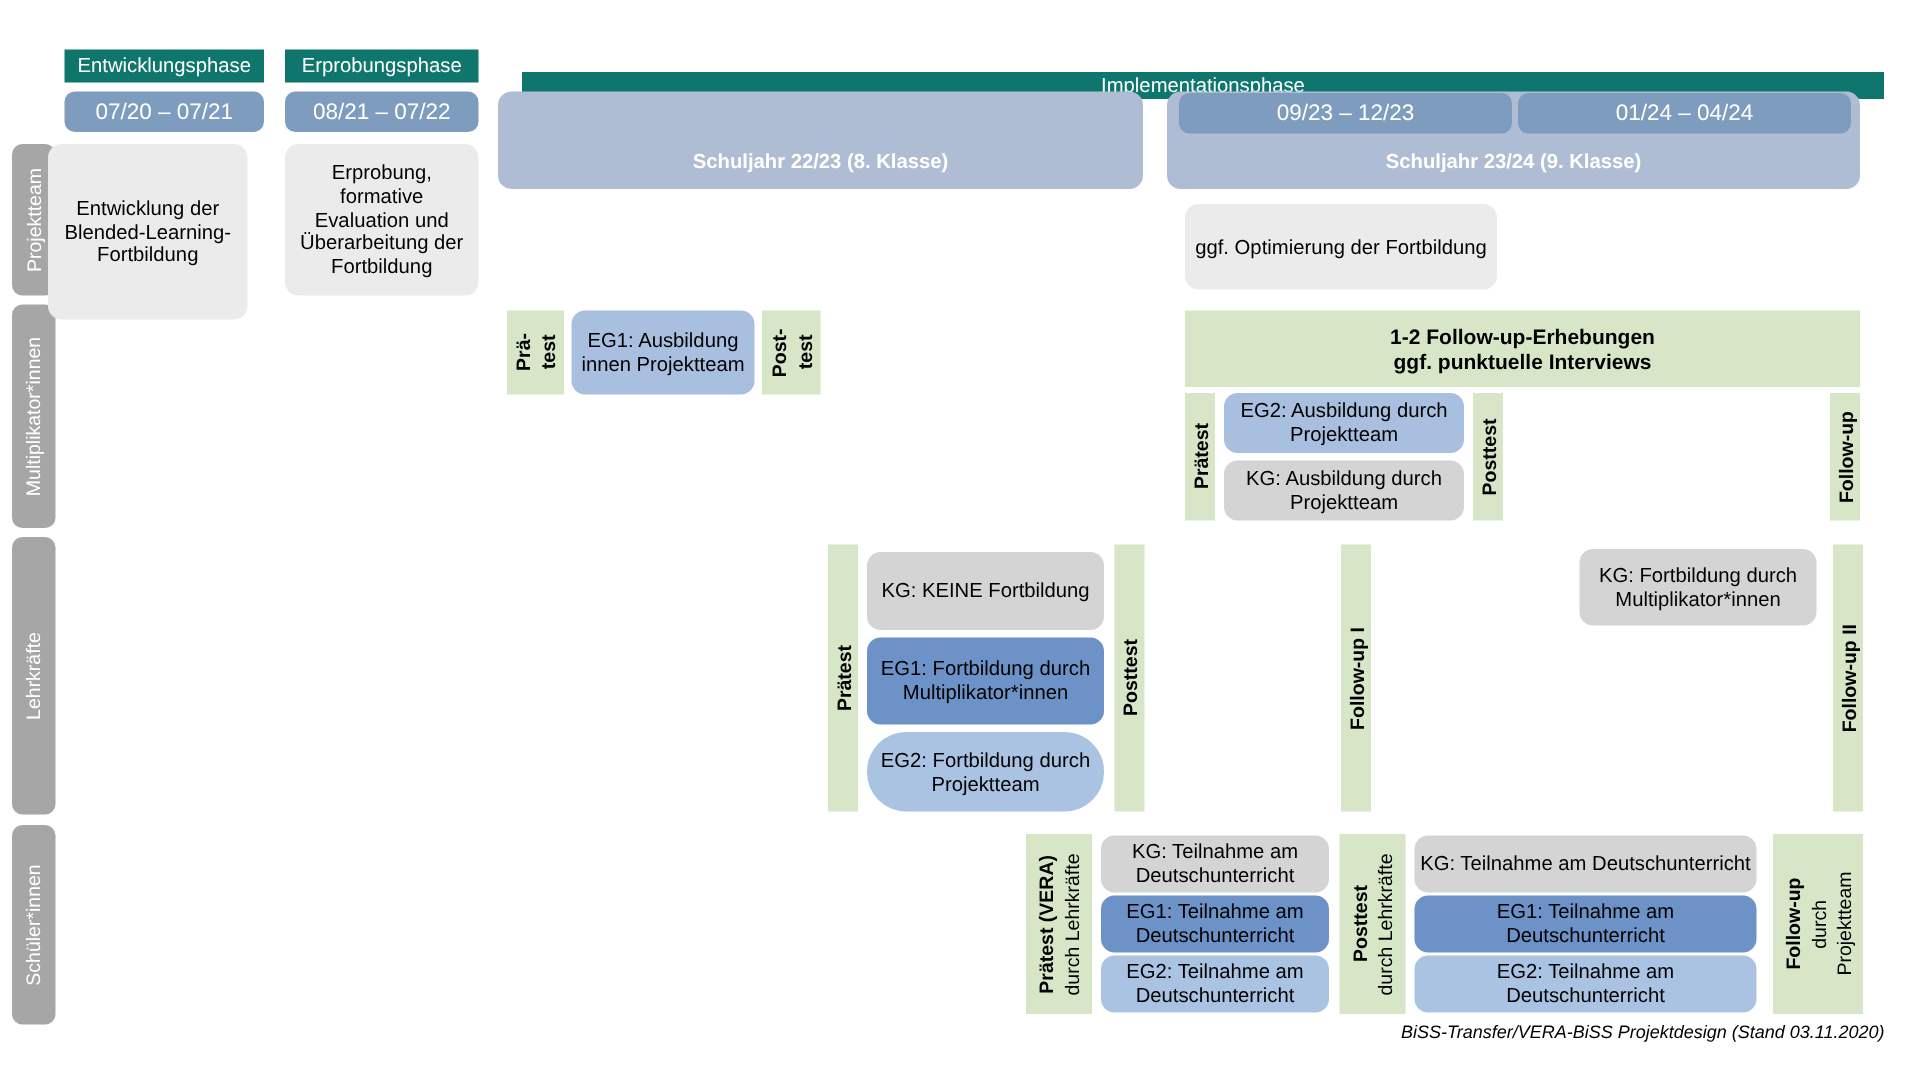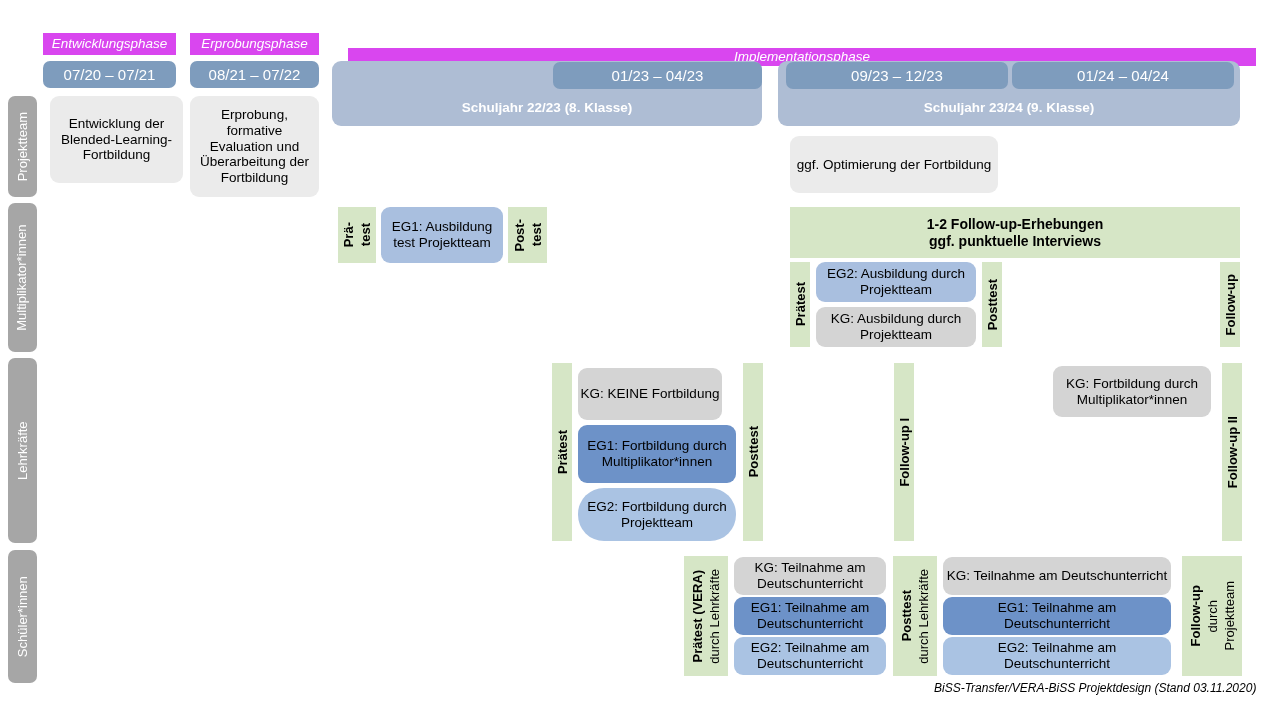--- a/index.html
+++ b/index.html
@@ -9,21 +9,21 @@
     font-family:"Liberation Sans", sans-serif;
     color:#000;
     overflow:hidden;
   }
   #stage{position:relative;width:1280px;height:720px;}
 
   
   .box{position:absolute;box-sizing:border-box;display:flex;align-items:center;justify-content:center;text-align:center;line-height:1.18;}
 
   
-  .phase{background:#d946ef;color:#ffffff;font-size:13.5px;border-radius:0;font-style:italic;}
+  .phase{background:#0f766e;color:#ffffff;font-size:13.5px;border-radius:0;}
 
   
   .period{background:#7e9cbd;color:#ffffff;font-size:15px;border-radius:7px;}
   .yearwrap{position:absolute;background:#aebdd4;border-radius:9px;}
 
   
   .rowlabel{background:#a6a6a6;color:#ffffff;border-radius:7px;font-size:13px;}
   .rowlabel span{display:block;transform:rotate(-90deg);white-space:nowrap;}
 
   
@@ -58,23 +58,20 @@
   </div>
 
   <div class="box period" style="left:43px;top:61px;width:133px;height:27px;">
     <span>07/20 – 07/21</span>
   </div>
   <div class="box period" style="left:190px;top:61px;width:129px;height:27px;">
     <span>08/21 – 07/22</span>
   </div>
 
   <div class="yearwrap" style="left:332px;top:61px;width:430px;height:65px;"></div>
-  <div class="box period" style="left:553px;top:62px;width:209px;height:27px;">
-    <span>01/23 – 04/23</span>
-  </div>
   <div class="box" style="left:332px;top:92px;width:430px;height:32px;color:#fff;font-size:13.5px;font-weight:bold;">
     <span>Schuljahr 22/23 (8. Klasse)</span>
   </div>
 
   <div class="yearwrap" style="left:778px;top:61px;width:462px;height:65px;"></div>
   <div class="box period" style="left:786px;top:62px;width:222px;height:27px;">
     <span>09/23 – 12/23</span>
   </div>
   <div class="box period" style="left:1012px;top:62px;width:222px;height:27px;">
     <span>01/24 – 04/24</span>
@@ -89,36 +86,36 @@
   <div class="box rowlabel" style="left:8px;top:203px;width:29px;height:149px;">
     <span>Multiplikator*innen</span>
   </div>
   <div class="box rowlabel" style="left:8px;top:358px;width:29px;height:185px;">
     <span>Lehrkräfte</span>
   </div>
   <div class="box rowlabel" style="left:8px;top:550px;width:29px;height:133px;">
     <span>Schüler*innen</span>
   </div>
 
-  <div class="box grey-card" style="left:50px;top:96px;width:133px;height:87px;padding:4px;">
+  <div class="box grey-card" style="left:32px;top:96px;width:133px;height:117px;padding:4px;">
     <span>Entwicklung der Blended-Learning-Fortbildung</span>
   </div>
   <div class="box grey-card" style="left:190px;top:96px;width:129px;height:101px;padding:4px;">
     <span>Erprobung, formative Evaluation und Überarbeitung der Fortbildung</span>
   </div>
   <div class="box grey-card" style="left:790px;top:136px;width:208px;height:57px;padding:4px;">
     <span>ggf. Optimierung der Fortbildung</span>
   </div>
 
   <div class="greenbox two-line-vert" style="left:338px;top:207px;width:38px;height:56px;">
     <span class="vtext b" style="font-size:13px;">Prä-</span>
     <span class="vtext b" style="font-size:13px;">test</span>
   </div>
   <div class="box blue-mid" style="left:381px;top:207px;width:122px;height:56px;padding:3px;">
-    <span>EG1: Ausbildung test Projektteam</span>
+    <span>EG1: Ausbildung innen Projektteam</span>
   </div>
   <div class="greenbox two-line-vert" style="left:508px;top:207px;width:39px;height:56px;">
     <span class="vtext b" style="font-size:13px;">Post-</span>
     <span class="vtext b" style="font-size:13px;">test</span>
   </div>
 
   <div class="box green-flat" style="left:790px;top:207px;width:450px;height:51px;flex-direction:column;">
     <span>1-2 Follow-up-Erhebungen</span>
     <span>ggf. punktuelle Interviews</span>
   </div>
@@ -135,21 +132,21 @@
   <div class="greenbox" style="left:982px;top:262px;width:20px;height:85px;">
     <span class="vtext b" style="font-size:13px;">Posttest</span>
   </div>
   <div class="greenbox" style="left:1220px;top:262px;width:20px;height:85px;">
     <span class="vtext b" style="font-size:13px;">Follow-up</span>
   </div>
 
   <div class="greenbox" style="left:552px;top:363px;width:20px;height:178px;">
     <span class="vtext b" style="font-size:13px;">Prätest</span>
   </div>
-  <div class="box grey-card2" style="left:578px;top:368px;width:144px;height:52px;padding:2px;">
+  <div class="box grey-card2" style="left:578px;top:368px;width:158px;height:52px;padding:2px;">
     <span>KG:  KEINE Fortbildung</span>
   </div>
   <div class="box blue-dark" style="left:578px;top:425px;width:158px;height:58px;padding:0;">
     <span>EG1: Fortbildung durch Multiplikator*innen</span>
   </div>
   <div class="box blue-light" style="left:578px;top:488px;width:158px;height:53px;padding:2px;border-radius:26px;">
     <span>EG2: Fortbildung durch Projektteam</span>
   </div>
   <div class="greenbox" style="left:743px;top:363px;width:20px;height:178px;">
     <span class="vtext b" style="font-size:13px;">Posttest</span>

